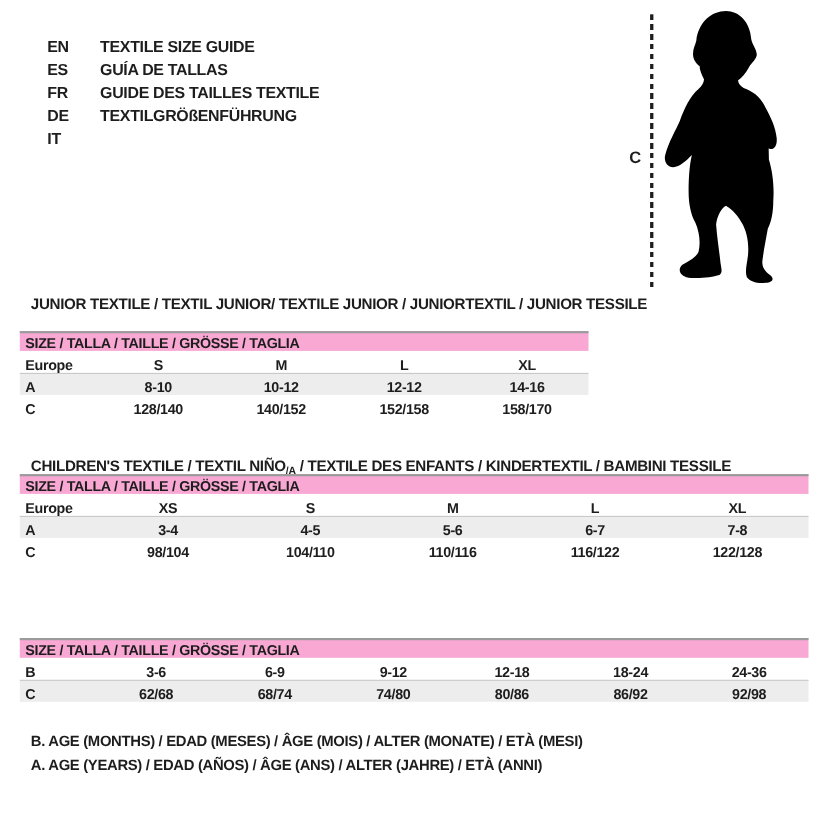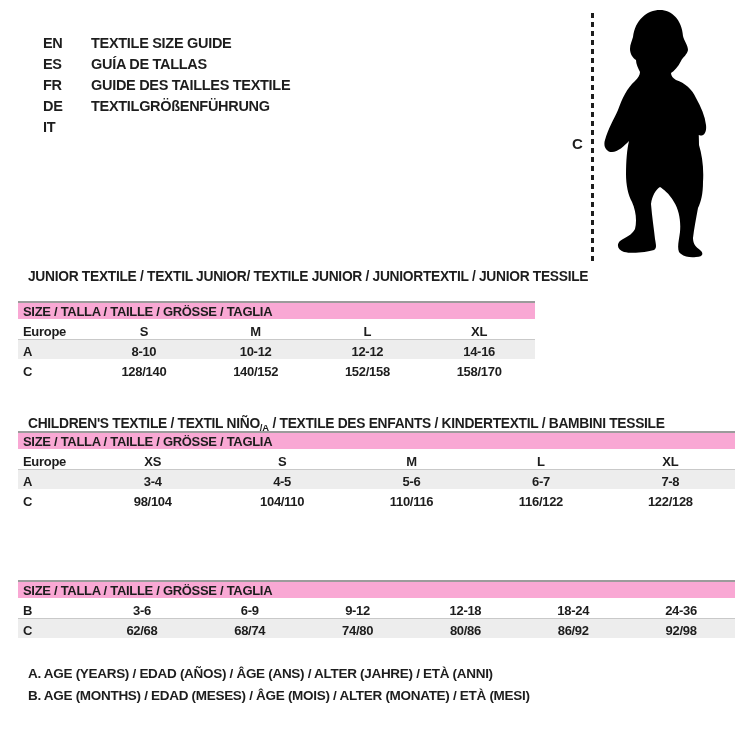--- a/index.html
+++ b/index.html
@@ -168,17 +168,17 @@
       <div class="tcell">62/68</div>
       <div class="tcell">68/74</div>
       <div class="tcell">74/80</div>
       <div class="tcell">80/86</div>
       <div class="tcell">86/92</div>
       <div class="tcell">92/98</div>
     </div>
   </div>
 
   <div class="notes">
+    <div class="note-line">B. AGE (MONTHS) / EDAD (MESES) / ÂGE (MOIS) / ALTER (MONATE) / ETÀ (MESI)</div>
     <div class="note-line">A. AGE (YEARS) / EDAD (AÑOS) / ÂGE (ANS) / ALTER (JAHRE) / ETÀ (ANNI)</div>
-    <div class="note-line">B. AGE (MONTHS) / EDAD (MESES) / ÂGE (MOIS) / ALTER (MONATE) / ETÀ (MESI)</div>
   </div>
 
 </div>
 
 </body></html>

